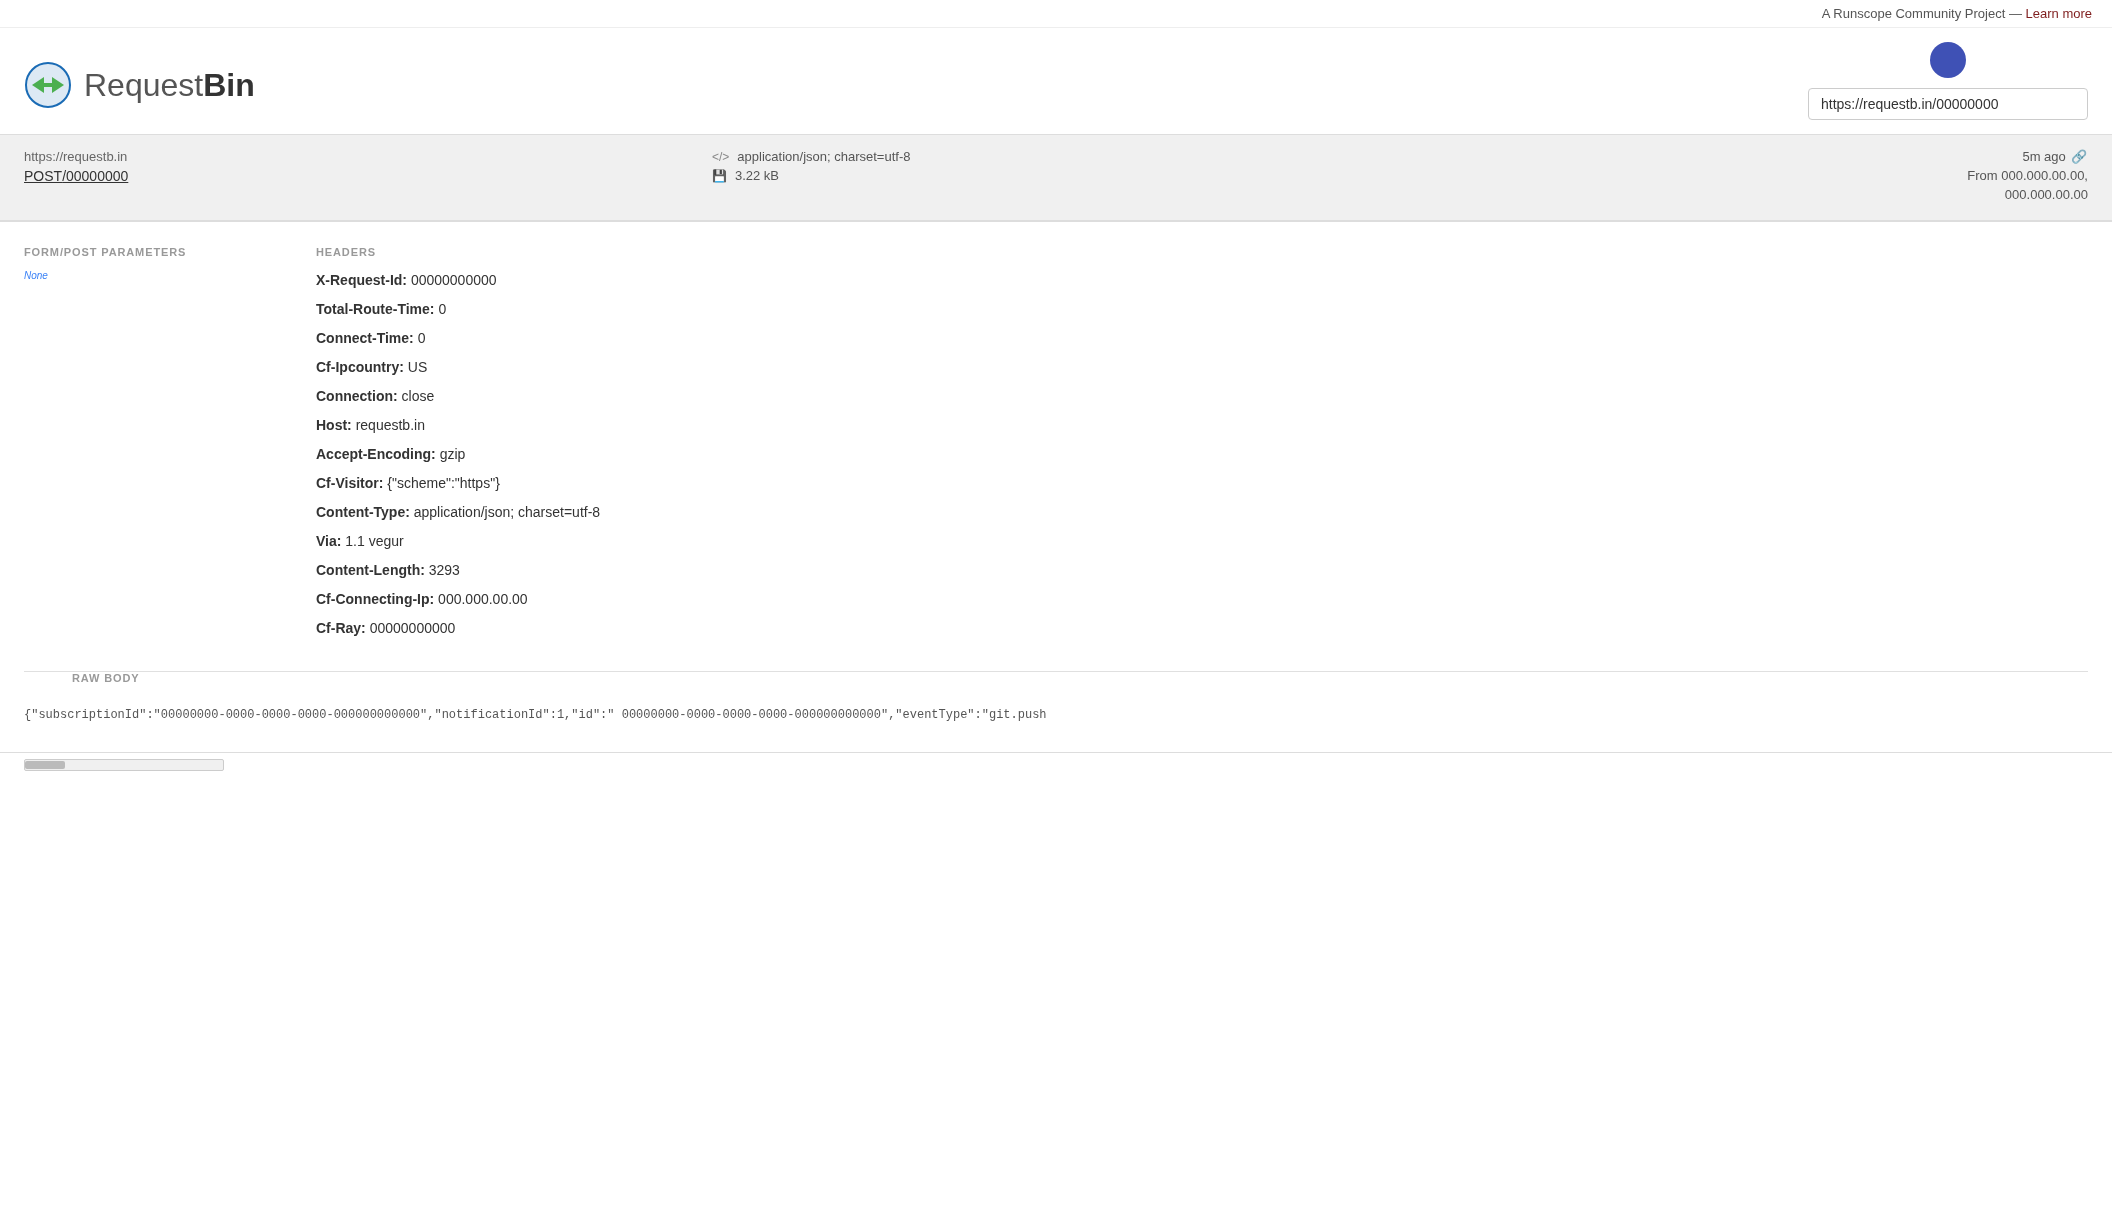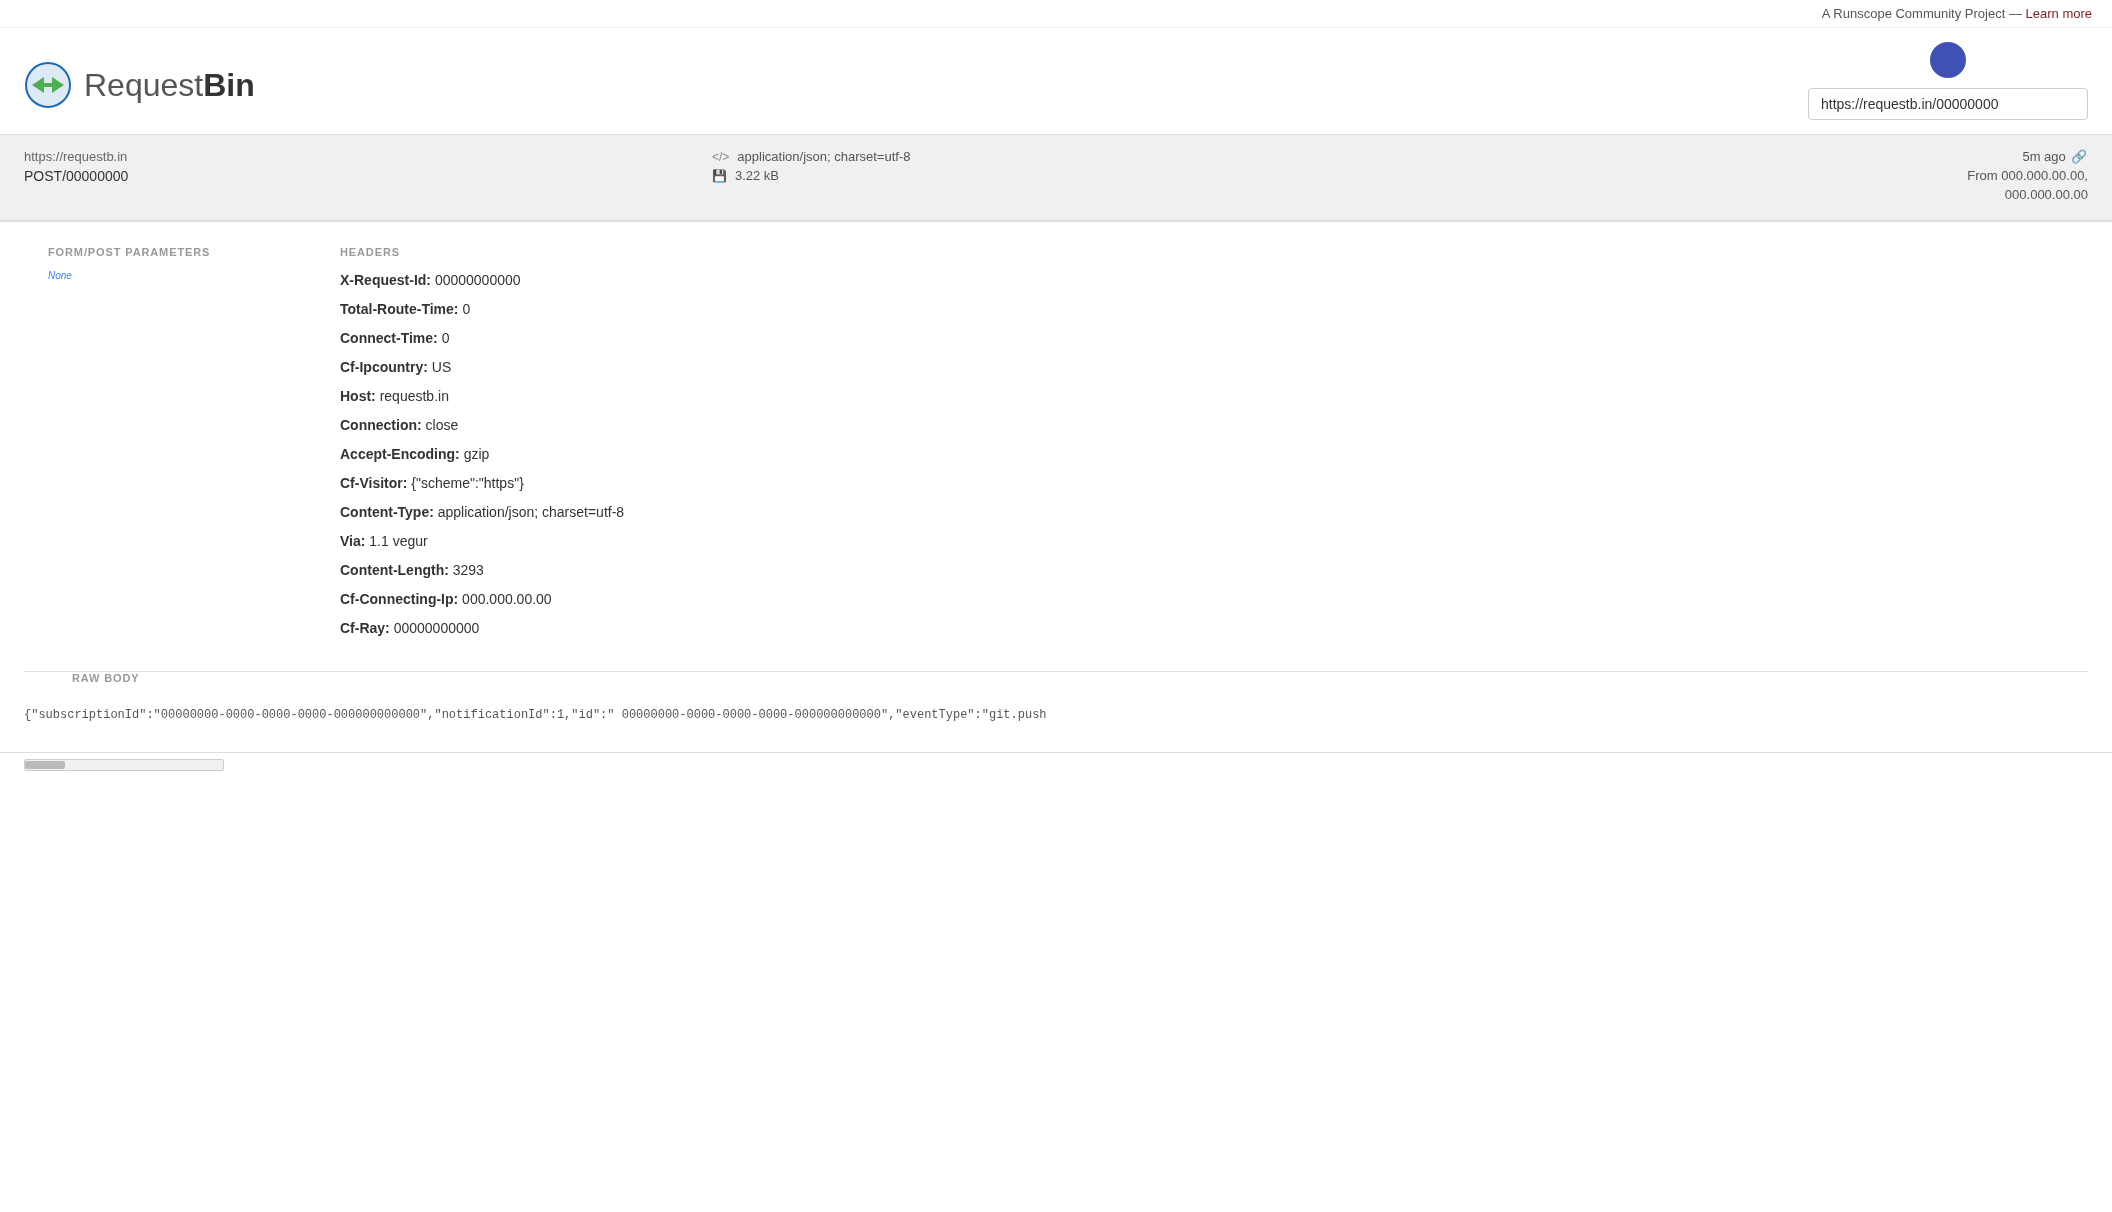--- a/index.html
+++ b/index.html
@@ -92,20 +92,21 @@
       color: #666;
     }
     .request-col .method-path {
       font-size: 14px;
       font-weight: 700;
       color: #333;
       margin-top: 4px;
     }
     .request-col .method-path span {
       font-weight: 400;
+      text-decoration: underline;
     }
     .request-col-meta {
       flex: 1.2;
     }
     .meta-row {
       display: flex;
       align-items: center;
       gap: 8px;
       font-size: 13px;
       color: #555;
@@ -134,21 +135,20 @@
     .link-icon {
       color: #2196F3;
       font-size: 13px;
     }
 
     
     .main-content {
       display: flex;
       padding: 24px;
       gap: 32px;
-      margin-left: 24px;
     }
     .left-panel {
       width: 260px;
       flex-shrink: 0;
     }
     .right-panel {
       flex: 1;
     }
     .section-title {
       font-size: 11px;
@@ -298,22 +298,22 @@
     <div class="none-label">None</div>
   </div>
 
   <div class="right-panel">
     <div class="section-title">HEADERS</div>
     <div id="headers-list">
         <div class="header-item"><strong>X-Request-Id:</strong> <span>00000000000</span></div>
         <div class="header-item"><strong>Total-Route-Time:</strong> <span>0</span></div>
         <div class="header-item"><strong>Connect-Time:</strong> <span>0</span></div>
         <div class="header-item"><strong>Cf-Ipcountry:</strong> <span>US</span></div>
+        <div class="header-item"><strong>Connection:</strong> <span>close</span></div>
         <div class="header-item"><strong>Host:</strong> <span>requestb.in</span></div>
-        <div class="header-item"><strong>Connection:</strong> <span>close</span></div>
         <div class="header-item"><strong>Accept-Encoding:</strong> <span>gzip</span></div>
         <div class="header-item"><strong>Cf-Visitor:</strong> <span>{"scheme":"https"}</span></div>
         <div class="header-item"><strong>Content-Type:</strong> <span>application/json; charset=utf-8</span></div>
         <div class="header-item"><strong>Via:</strong> <span>1.1 vegur</span></div>
         <div class="header-item"><strong>Content-Length:</strong> <span>3293</span></div>
         <div class="header-item"><strong>Cf-Connecting-Ip:</strong> <span>000.000.00.00</span></div>
         <div class="header-item"><strong>Cf-Ray:</strong> <span>00000000000</span></div>
       </div>
   </div>
 </div>

